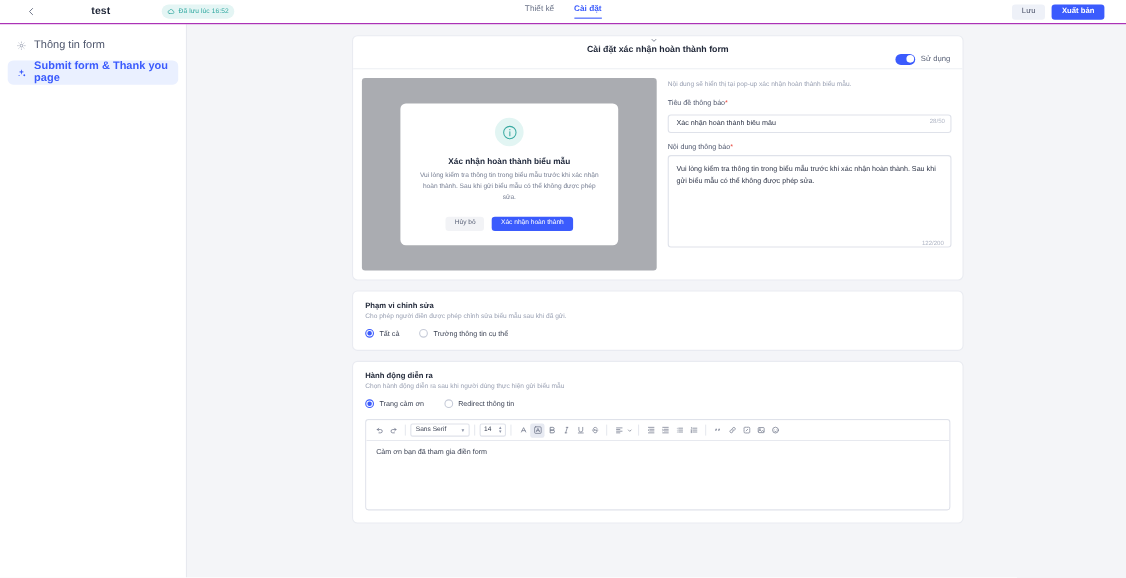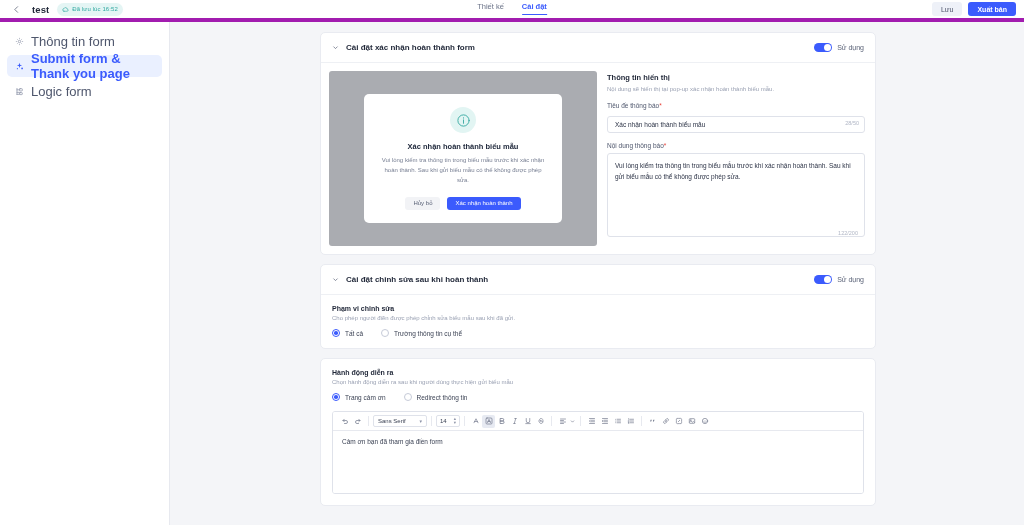--- a/index.html
+++ b/index.html
@@ -8,25 +8,26 @@
     font-family: "Liberation Sans", sans-serif;
     background: #ffffff;
     color: #2b3245;
     overflow: hidden;
   }
   .app { width: 1024px; height: 525px; display: flex; flex-direction: column; }
 
   
   .topbar {
     height: 22px; min-height: 22px;
-    border-bottom: 4px solid #a21caf;
+    border-bottom: 1px solid #a21caf;
     display: flex; align-items: center;
-    padding: 0 8px;
+    padding: 0 20px;
     background: #fff;
     position: relative;
+    gap: 39px;
   }
   .back-btn {
     width: 16px; height: 16px; display: flex; align-items: center; justify-content: center;
     color: #5a6277; font-size: 11px; cursor: pointer;
   }
   .app-title {
     font-size: 9.5px; font-weight: bold; color: #1f2637; margin-left: 8px; letter-spacing: .1px;
   }
   .saved-badge {
     margin-left: 8px; height: 13px;
@@ -57,40 +58,41 @@
   
   .body { flex: 1; display: flex; min-height: 0; }
 
   
   .sidebar {
     width: 170px; min-width: 170px; background: #fff;
     border-right: 1px solid #e7e9ef; padding: 8px 7px 0 7px;
   }
   .nav-item {
     height: 22px; border-radius: 5px; display: flex; align-items: center;
-    gap: 7px; padding: 0 8px; font-size: 13px; color: #4e5costs; color: #4e566c;
+    gap: 7px; padding: 0 8px; font-size: 10px; color: #4e5costs; color: #4e566c;
     cursor: pointer; margin-bottom: 3px;
   }
   .nav-item .ico { width: 9px; height: 9px; display: flex; align-items: center; justify-content: center; color: #8b92a6; flex: none; }
   .nav-item .ico svg { width: 9px; height: 9px; display: block; }
   .nav-item.active { background: #eaf0ff; color: #3b5bfd; font-weight: bold; }
   .nav-item.active .ico { color: #3b5bfd; }
 
   
   .canvas {
     flex: 1; background: #f4f5f8; overflow: hidden;
     padding: 10px 148px 0 150px;
   }
   .card {
     background: #fff; border: 1px solid #e9ebf1; border-radius: 5px;
     margin-bottom: 9px;
   }
   .card-head {
     height: 30px; display: flex; align-items: center; padding: 0 11px;
     border-bottom: 1px solid #eef0f4;
+    flex-direction: column;
   }
   .caret { width: 8px; color: #5a6277; font-size: 7px; margin-right: 6px; display:flex; align-items:center; }
   .card-title { font-size: 8px; font-weight: bold; color: #1f2637; }
   .toggle-wrap { margin-left: auto; display: flex; align-items: center; gap: 5px; }
   .toggle {
     width: 18px; height: 9.5px; border-radius: 6px; background: #3b5bfd;
     position: relative; cursor: pointer; flex: none;
   }
   .toggle .knob {
     position: absolute; width: 7px; height: 7px; border-radius: 50%;
@@ -232,30 +234,20 @@
         <span class="ico">
           <svg viewBox="0 0 16 16" fill="currentColor">
             <path d="M8 1.5l1.1 3.4L12.5 6 9.1 7.1 8 10.5 6.9 7.1 3.5 6l3.4-1.1z"></path>
             <circle cx="12.6" cy="11.4" r="1.5"></circle>
             <circle cx="4.2" cy="11.8" r="1"></circle>
           </svg>
         </span>
         <span>Submit form &amp; Thank you page</span>
       </div>
 
-      <div class="nav-item">
-        <span class="ico">
-          <svg viewBox="0 0 16 16" fill="none" stroke="currentColor" stroke-width="1.3" stroke-linecap="round">
-            <path d="M3.5 2.5v11M3.5 5h4M3.5 9.5h4M3.5 13h4"></path>
-            <rect x="8" y="3" width="5" height="4" rx="1"></rect>
-            <rect x="8" y="10" width="5" height="3.5" rx="1"></rect>
-          </svg>
-        </span>
-        <span>Logic form</span>
-      </div>
 
     </div>
 
     <div class="canvas">
 
       <div class="card">
         <div class="card-head">
           <span class="caret">
             <svg viewBox="0 0 16 16" fill="none" stroke="currentColor" stroke-width="1.6" stroke-linecap="round" stroke-linejoin="round" style="width:7px;height:7px;">
               <path d="M4 6.5 L8 10.5 L12 6.5"></path>
@@ -284,21 +276,20 @@
               <div class="modal-title">Xác nhận hoàn thành biểu mẫu</div>
               <div class="modal-text">Vui lòng kiểm tra thông tin trong biểu mẫu trước khi xác nhận hoàn thành. Sau khi gửi biểu mẫu có thể không được phép sửa.</div>
               <div class="modal-actions">
                 <div class="m-btn m-cancel">Hủy bỏ</div>
                 <div class="m-btn m-ok">Xác nhận hoàn thành</div>
               </div>
             </div>
           </div>
 
           <div class="fields">
-            <h4>Thông tin hiển thị</h4>
             <div class="hint">Nội dung sẽ hiển thị tại pop-up xác nhận hoàn thành biểu mẫu.</div>
 
             <label class="flabel">
               <span>Tiêu đề thông báo</span><span class="req">*</span>
             </label>
             <div class="input-wrap">
               <input class="input" value="Xác nhận hoàn thành biểu mẫu" style="">
               <span class="counter">28/50</span>
             </div>
 
@@ -307,34 +298,20 @@
             </label>
             <div class="ta-wrap">
               <textarea class="textarea" style="">Vui lòng kiểm tra thông tin trong biểu mẫu trước khi xác nhận hoàn thành. Sau khi gửi biểu mẫu có thể không được phép sửa.</textarea>
               <span class="ta-counter">122/200</span>
             </div>
           </div>
         </div>
       </div>
 
       <div class="card">
-        <div class="card-head">
-          <span class="caret">
-            <svg viewBox="0 0 16 16" fill="none" stroke="currentColor" stroke-width="1.6" stroke-linecap="round" stroke-linejoin="round" style="width:7px;height:7px;">
-              <path d="M4 6.5 L8 10.5 L12 6.5"></path>
-            </svg>
-          </span>
-          <span class="card-title">Cài đặt chỉnh sửa sau khi hoàn thành</span>
-          <span class="toggle-wrap">
-            <span class="toggle">
-                <span class="knob"></span>
-              </span>
-            <span class="toggle-label">Sử dụng</span>
-          </span>
-        </div>
         <div class="sec">
           <div class="sec-title">Phạm vi chỉnh sửa</div>
           <div class="sec-desc">Cho phép người điền được phép chỉnh sửa biểu mẫu sau khi đã gửi.</div>
           <div class="radios">
             <div class="radio on">
               <span class="dot"></span>
               <span>Tất cả</span>
             </div>
             <div class="radio">
               <span class="dot"></span>

